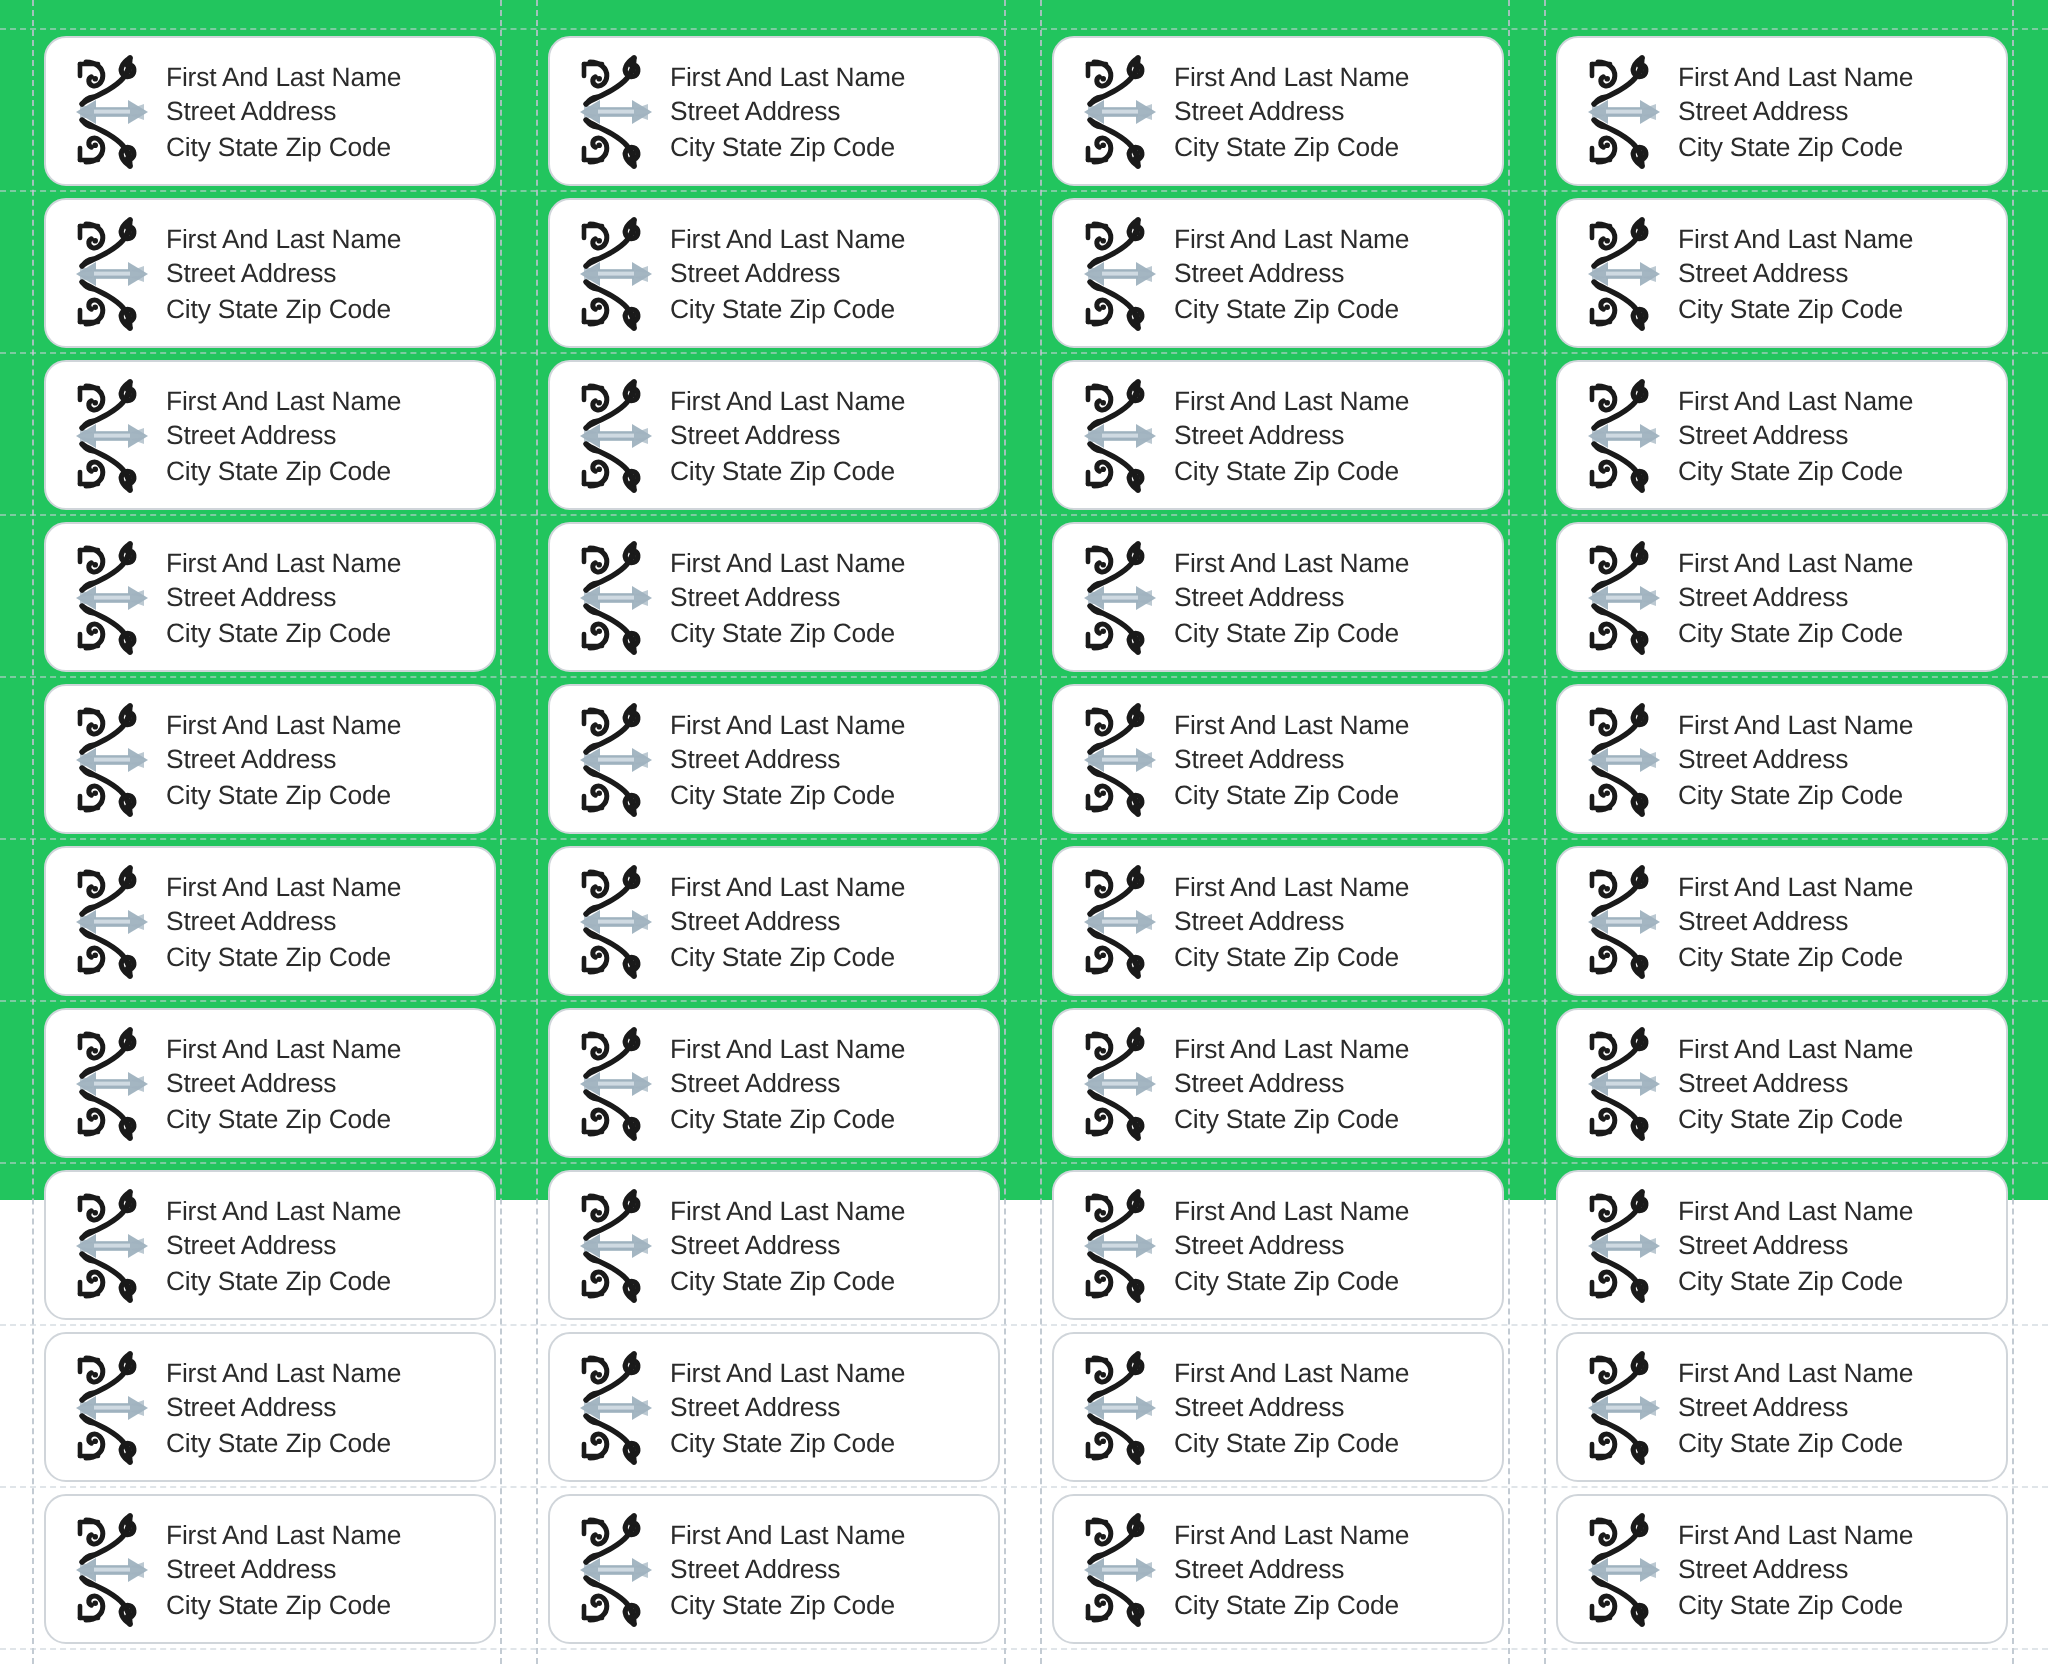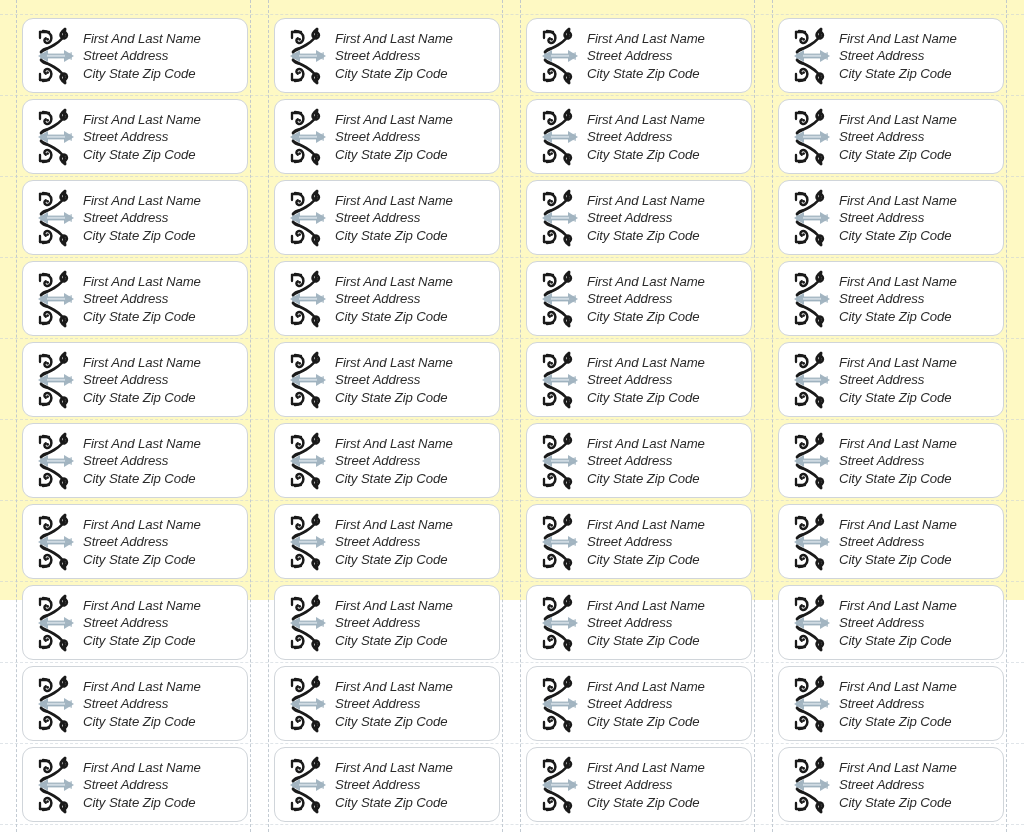--- a/index.html
+++ b/index.html
@@ -11,22 +11,21 @@
     width: 1024px;
     height: 832px;
     overflow: hidden;
     font-family: "Liberation Sans", sans-serif;
   }
 
   #label-sheet {
     position: relative;
     width: 1024px;
     height: 600px;
-    background: #fef9c3;
-    font-style: italic;
+    background: #22c55e;
   }
 
   
   .guide-v {
     position: absolute;
     top: 0;
     width: 0;
     height: 832px;
     border-left: 1px dashed #b9c2cc;
     opacity: .85;

